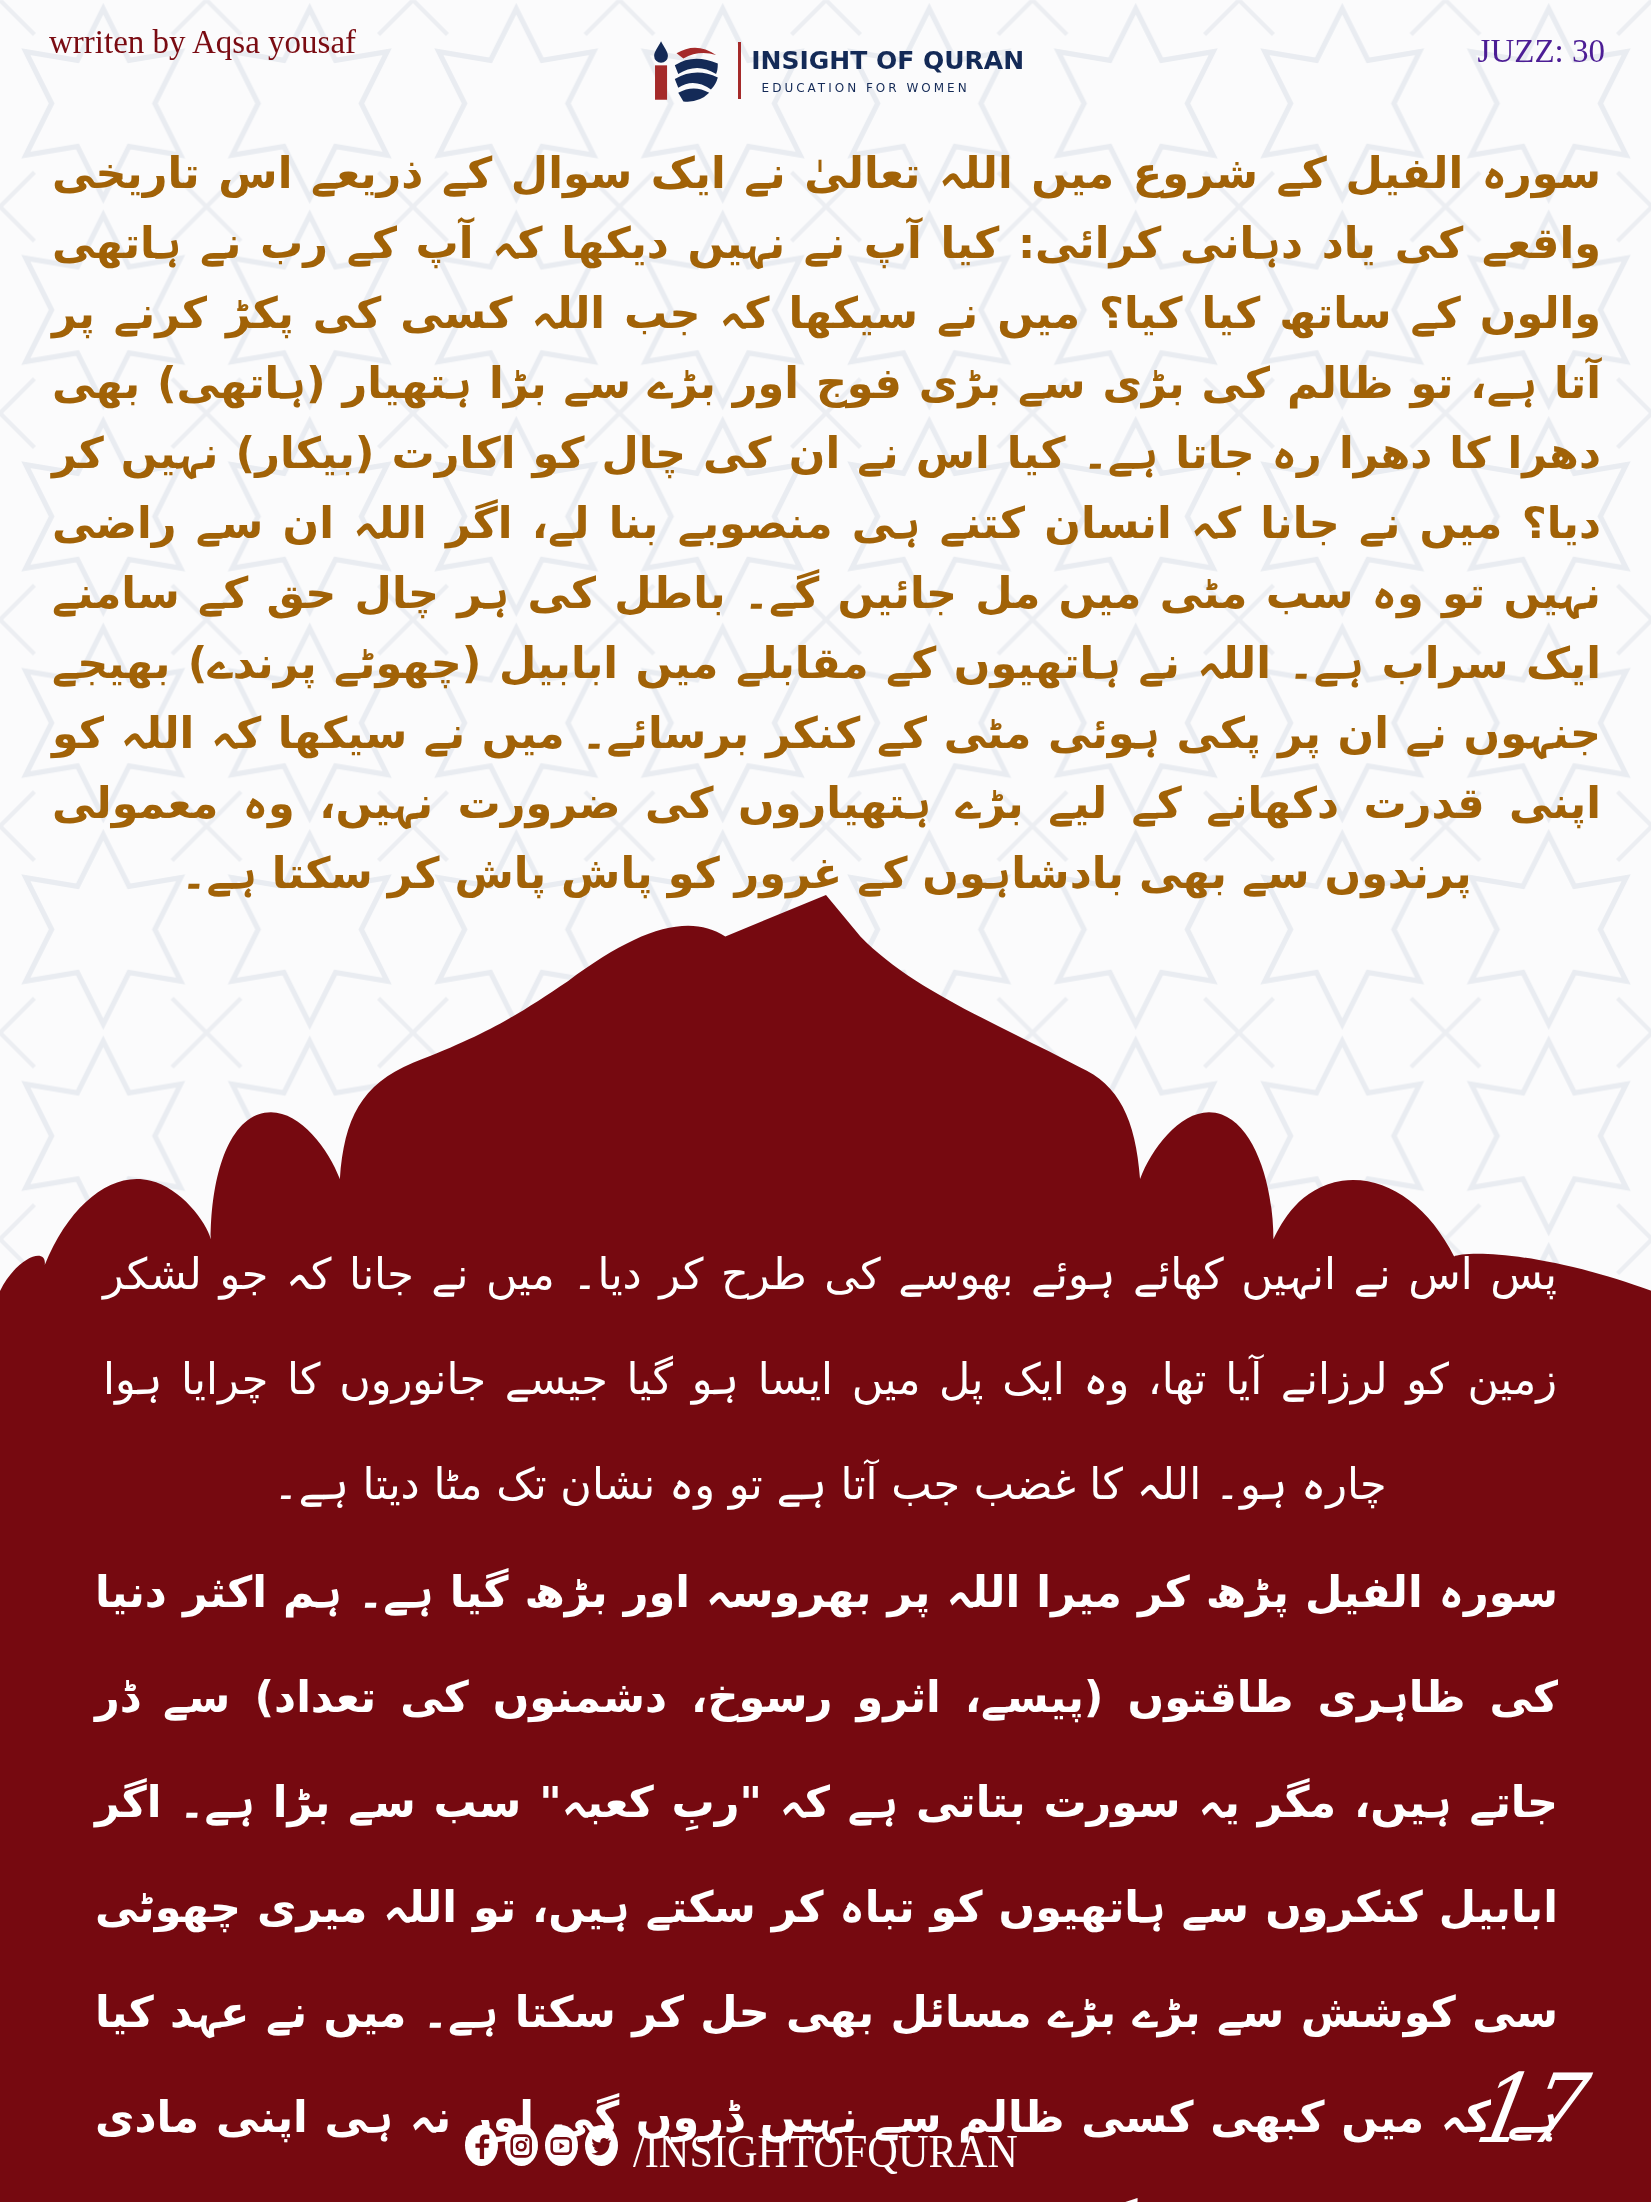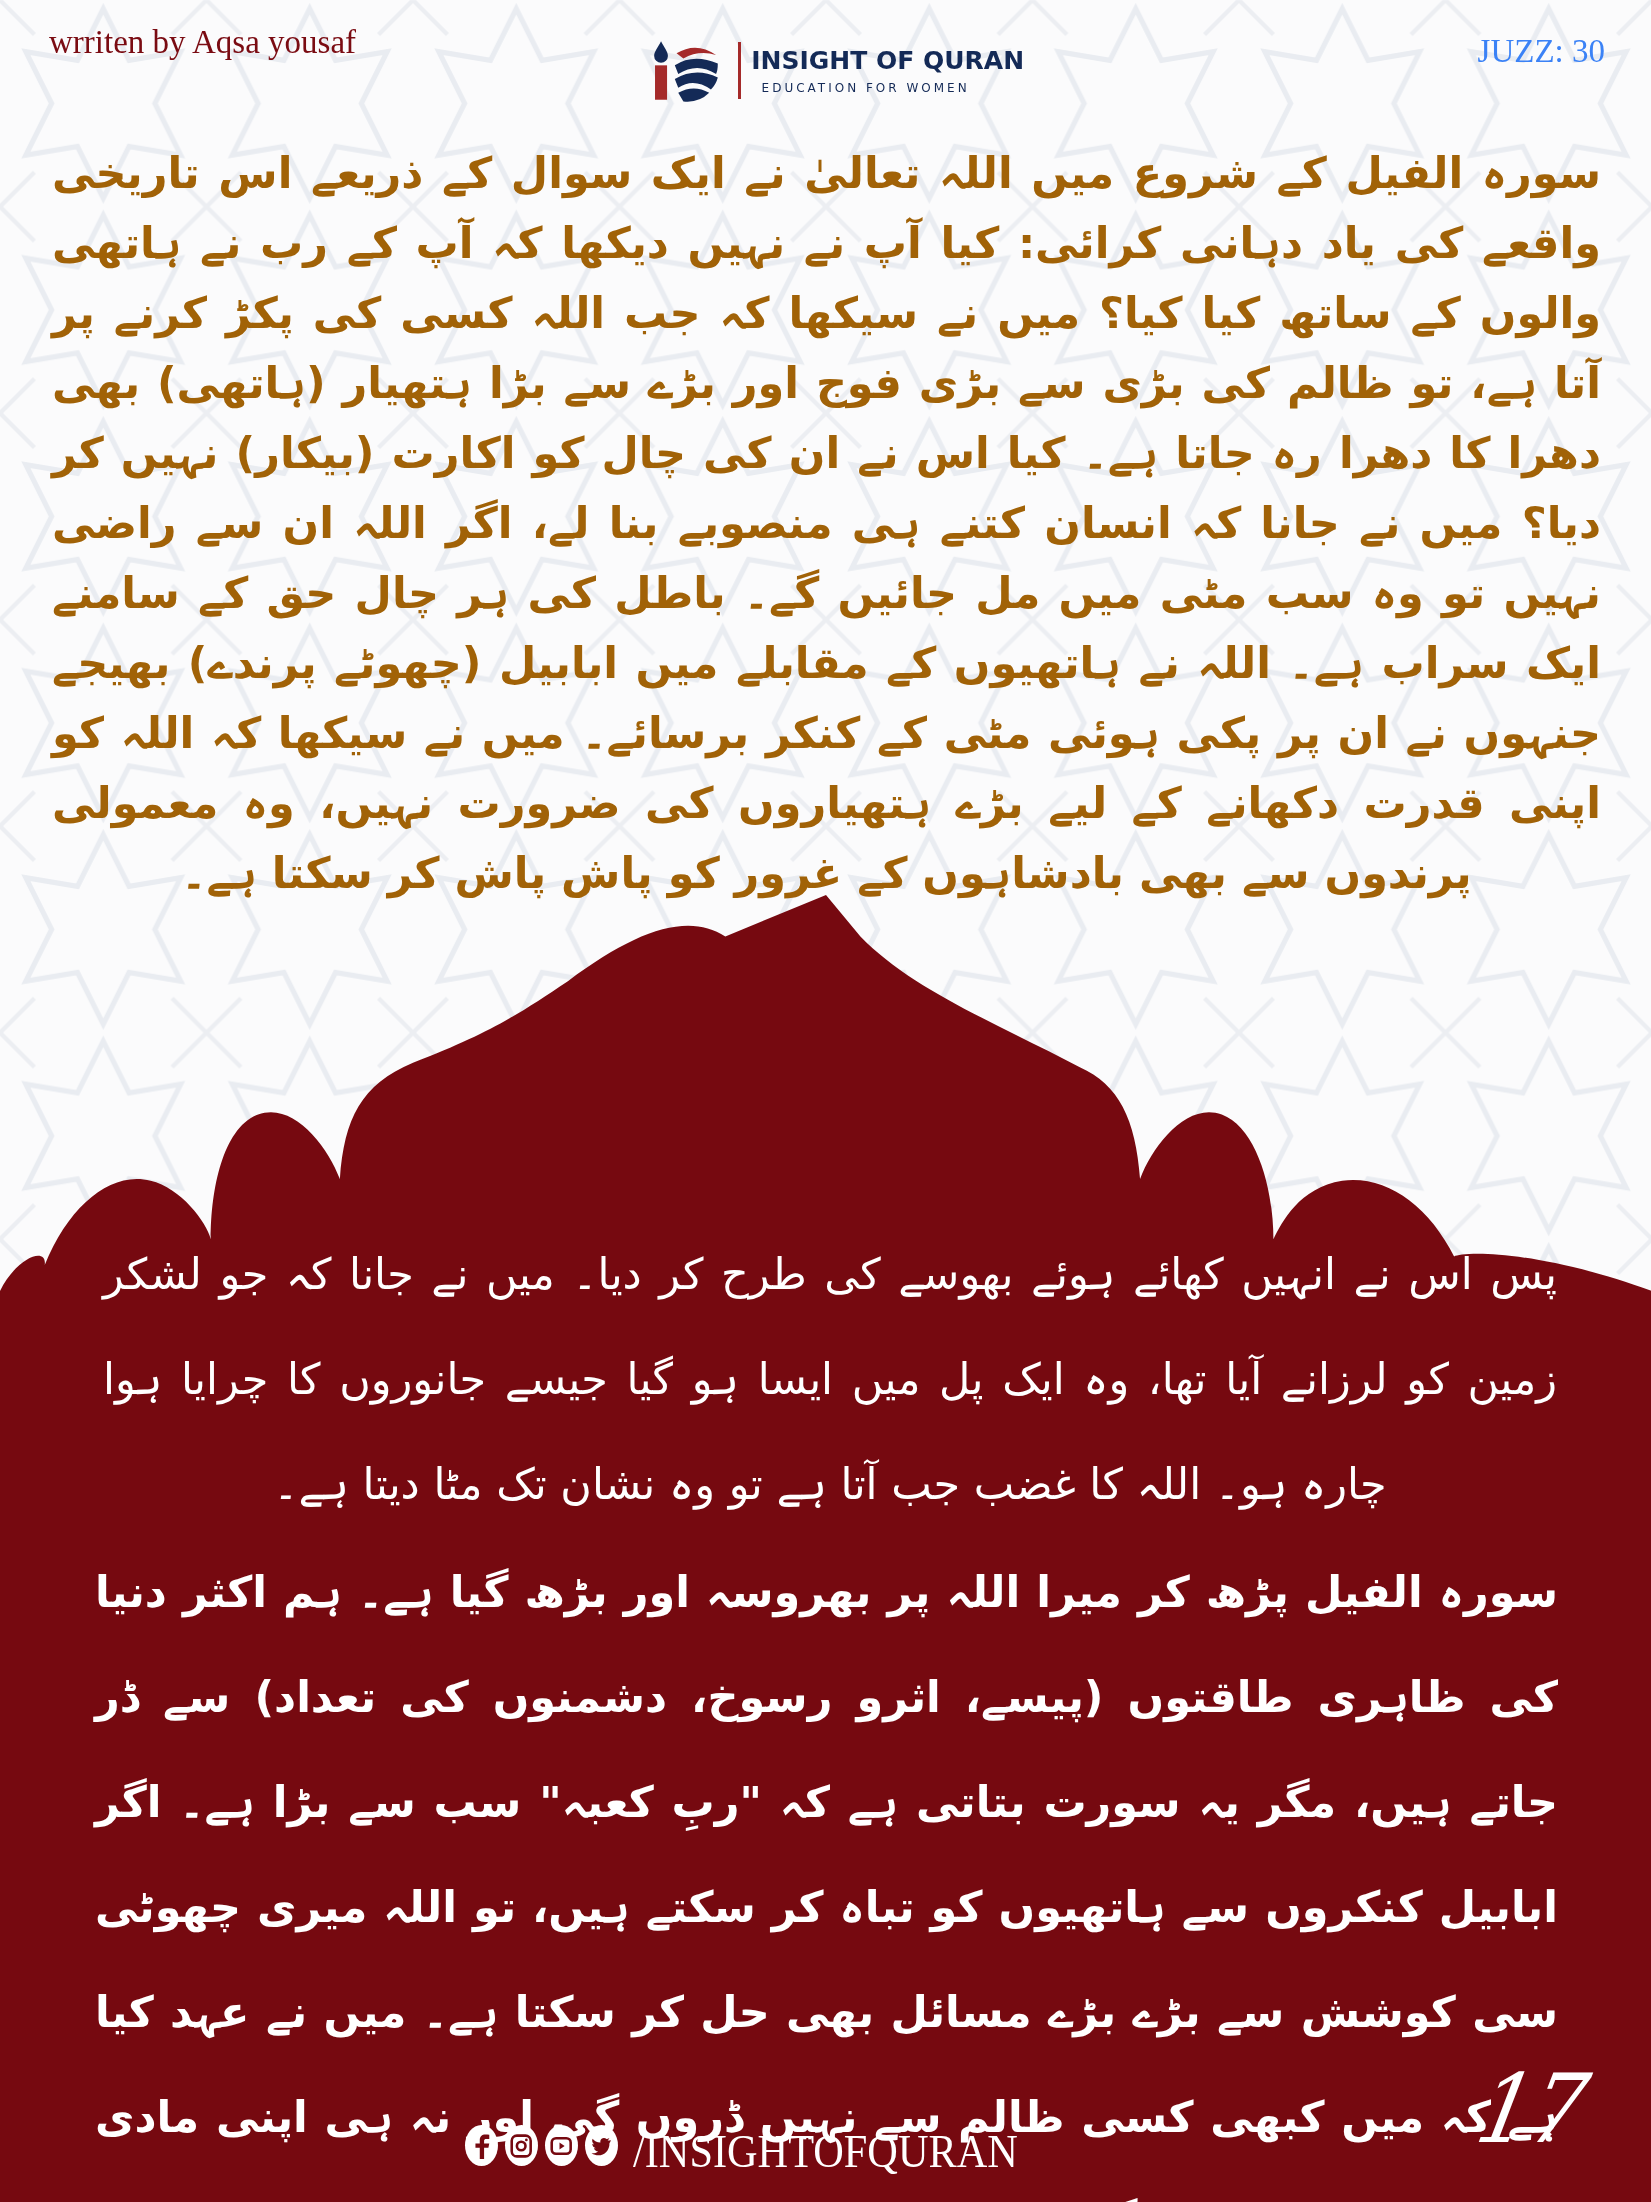--- a/index.html
+++ b/index.html
@@ -21,21 +21,21 @@
     .logo-title {
       font-family: "DejaVu Sans", sans-serif; font-weight: bold; font-size: 25px;
       color: #142a57; letter-spacing: 0px; line-height: 29px;
     }
     .logo-sub {
       font-family: "DejaVu Sans", sans-serif; font-size: 12px; color: #142a57;
       letter-spacing: 3px; margin-top: 6px; margin-left: 10.3px;
     }
     .juzz {
       position: absolute; right: 55px; top: 33px;
-      font-family: "Liberation Serif", serif; font-size: 33px; color: #3b82f6;
+      font-family: "Liberation Serif", serif; font-size: 33px; color: #4c1d95;
     }
     .urdu {
       direction: rtl; text-align: center;
       font-family: "DejaVu Sans", sans-serif;
     }
     .para-top {
       position: absolute; left: 52px; top: 138px; width: 1549px; z-index: 2;
       font-size: 43px; line-height: 70px; color: #a16207; font-weight: bold;
       text-align-last: center;
       text-align: justify;

